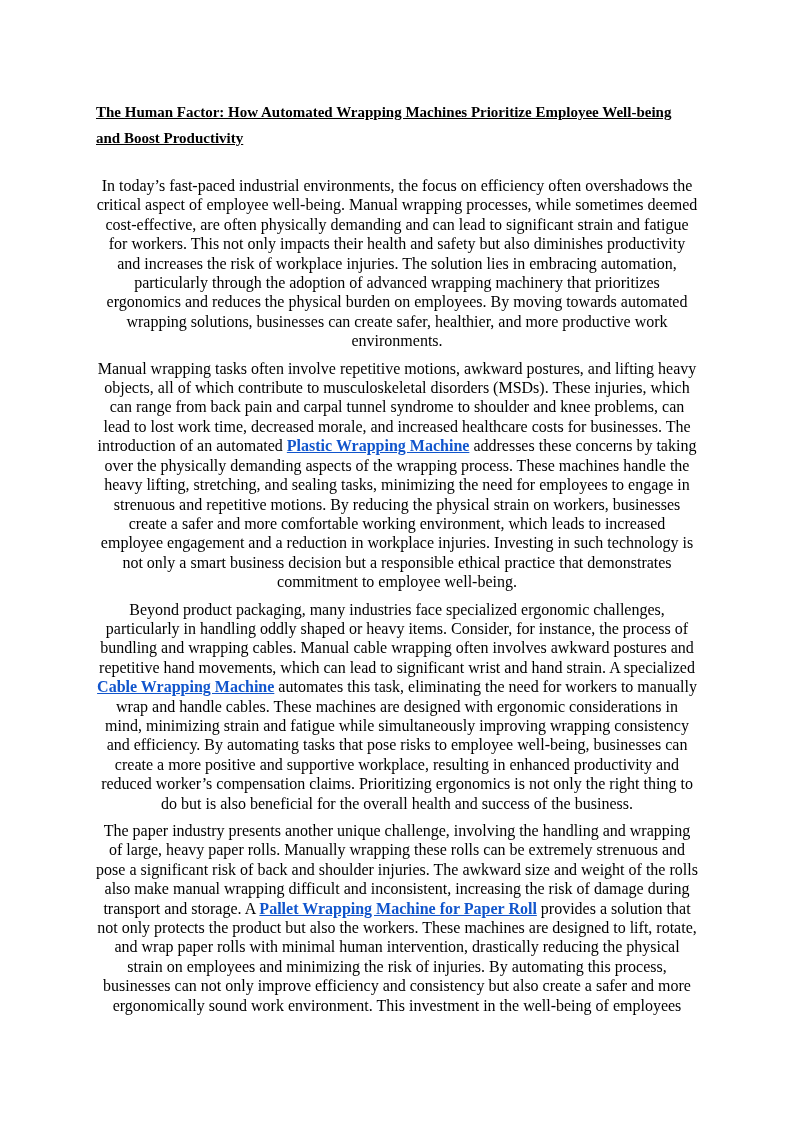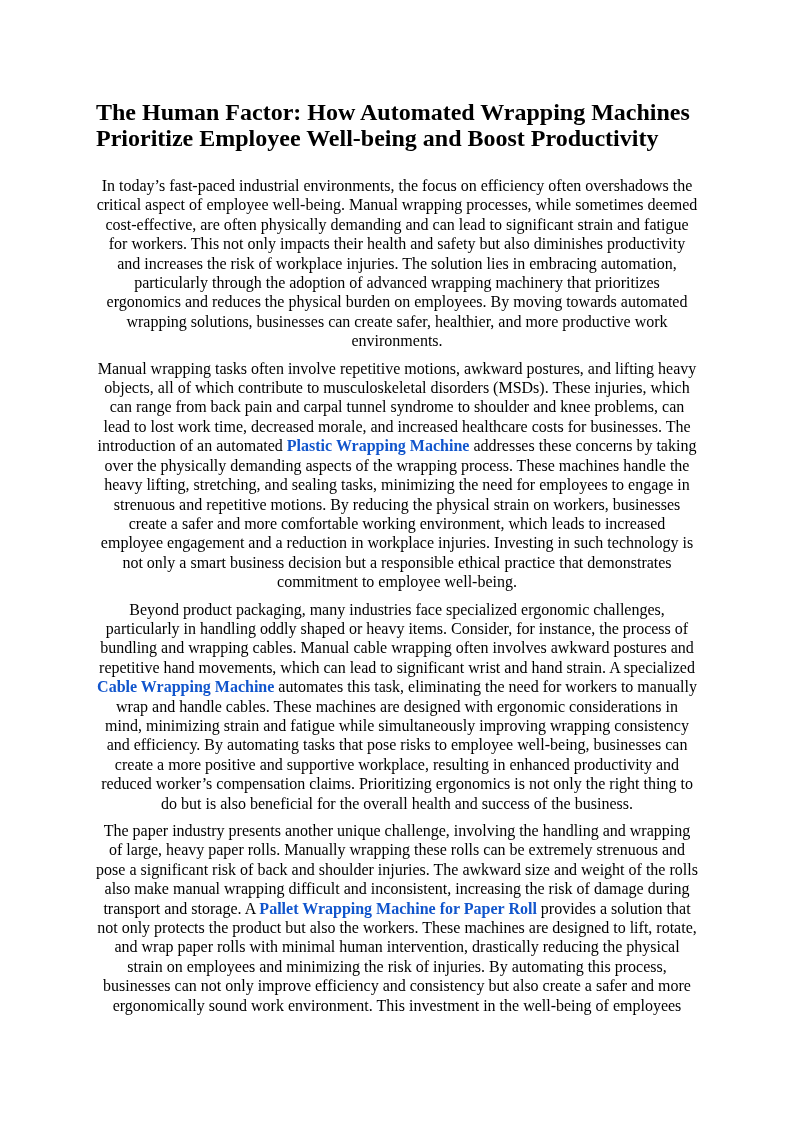--- a/index.html
+++ b/index.html
@@ -12,35 +12,37 @@
     width: 794px;
     height: 1123px;
     box-sizing: border-box;
     background: #ffffff;
     padding: 99px 96px 40px 96px;
     font-family: "Liberation Serif", "DejaVu Serif", serif;
     color: #000000;
     overflow: hidden;
   }
   .doc-title {
-    font-size: 24px;
+    font-size: 15px;
     line-height: 26px;
     font-weight: bold;
     margin: 0 0 25px 0;
     text-align: left;
+    text-decoration: underline;
   }
   .doc-paragraph {
     font-size: 16px;
     line-height: 19.4px;
     margin: 0 0 8px 0;
     text-align: center;
   }
   .doclink {
     color: #1155CC;
     font-weight: bold;
+    text-decoration: underline;
     cursor: pointer;
   }
 </style>
 </head>
 <body>
 
 <div class="page" style="background: rgb(255, 255, 255); color: rgb(0, 0, 0);">
 
   <h1 class="doc-title">The Human Factor: How Automated Wrapping Machines Prioritize Employee Well-being and Boost Productivity</h1>
 

